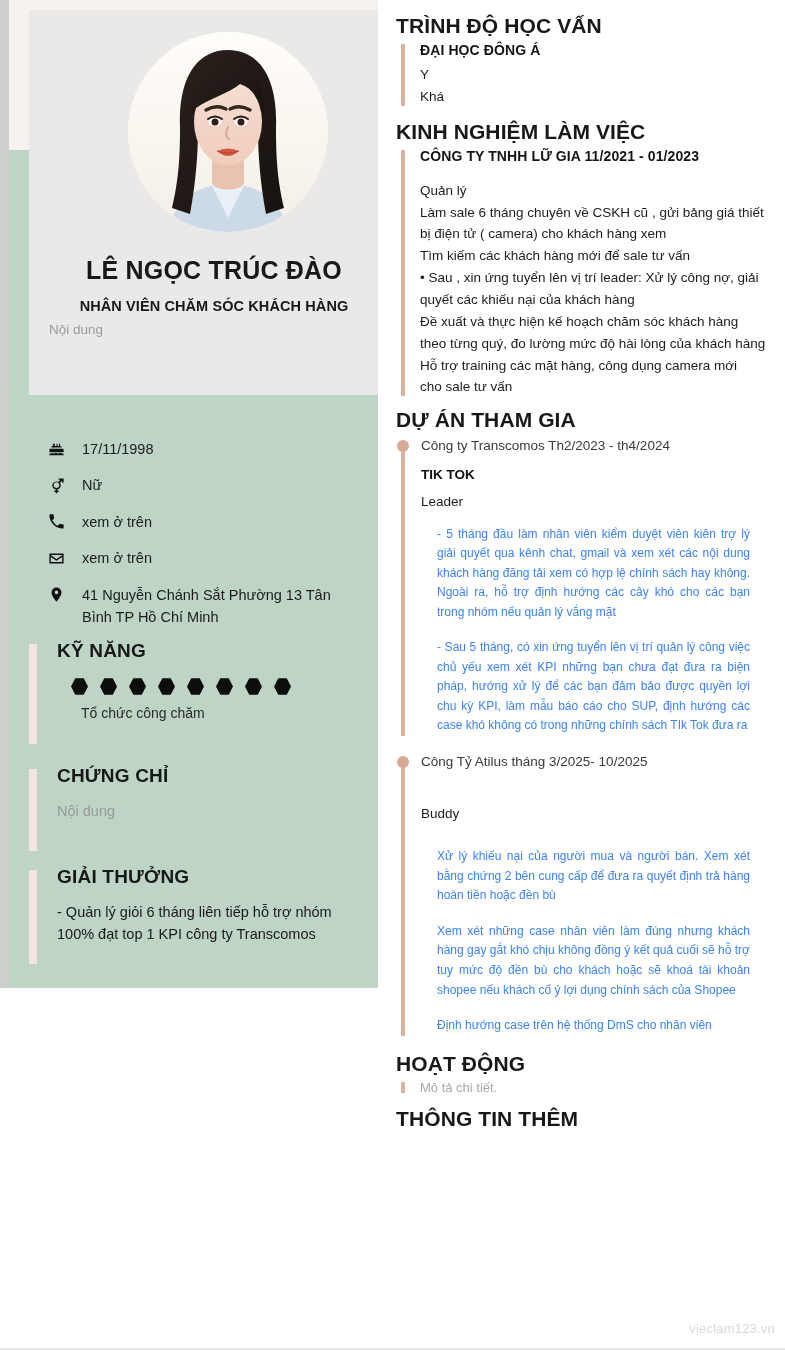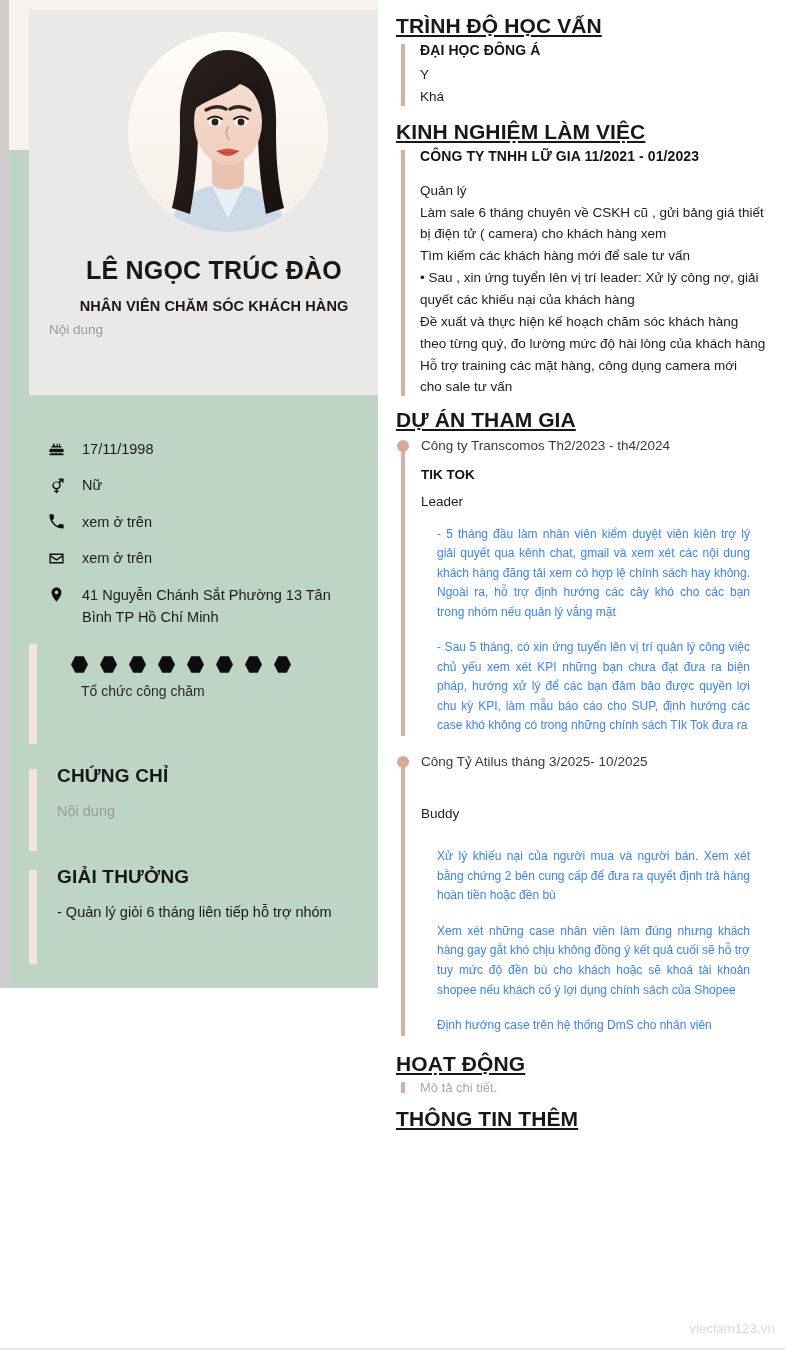--- a/index.html
+++ b/index.html
@@ -108,21 +108,20 @@
   
   #right-col {
     position: absolute; left: 396px; top: 14px;
     width: 370px;
   }
   .r-sec { margin-bottom: 2px; }
   .r-h {
     margin: 0 0 4px 0;
     font-size: 21px; font-weight: bold; letter-spacing: .1px;
     color: #16181a;
-    text-decoration: underline;
   }
   .r-body { position: relative; padding-left: 17px; }
   .r-body > .vbar {
     position: absolute; left: 5px; top: 2px; bottom: 2px;
     width: 4px; background: #d8b0a0;
   }
   .r-inner { padding-left: 7px; }
   .r-sub {
     font-size: 14px; font-weight: bold; letter-spacing: .1px;
     color: #141414; margin: 0 0 6px 0;
@@ -258,20 +257,21 @@
           <svg width="17" height="17" viewBox="0 0 24 24">
               <path d="M12 2C8.1 2 5 5.1 5 9c0 5.2 7 13 7 13s7-7.8 7-13c0-3.9-3.1-7-7-7zm0 9.5A2.5 2.5 0 1 1 12 6.5a2.5 2.5 0 0 1 0 5z"></path>
             </svg>
         </span>
         <span class="c-text">41 Nguyễn Chánh Sắt Phường 13 Tân Bình TP Hồ Chí Minh</span>
       </div>
     </div>
 
     <div class="side-sec" id="sec-skills">
       <div class="bar"></div>
+      <div class="side-h">KỸ NĂNG</div>
       <div class="hex-row">
         <span class="hex"></span>
         <span class="hex"></span>
         <span class="hex"></span>
         <span class="hex"></span>
         <span class="hex"></span>
         <span class="hex"></span>
         <span class="hex"></span>
         <span class="hex"></span>
       </div>
@@ -282,20 +282,21 @@
       <div class="bar"></div>
       <div class="side-h">CHỨNG CHỈ</div>
       <div class="side-body muted">Nội dung</div>
     </div>
 
     <div class="side-sec" id="sec-awards">
       <div class="bar"></div>
       <div class="side-h">GIẢI THƯỞNG</div>
       <div class="side-body">
         <div>- Quản lý giỏi 6 tháng liên tiếp hỗ trợ nhóm</div>
+        <div>100% đạt top 1 KPI công ty Transcomos</div>
       </div>
     </div>
   </div>
 
   <div id="right-col">
 
     <div class="r-sec">
       <div class="r-h">TRÌNH ĐỘ HỌC VẤN</div>
       <div class="r-body">
         <div class="vbar"></div>

